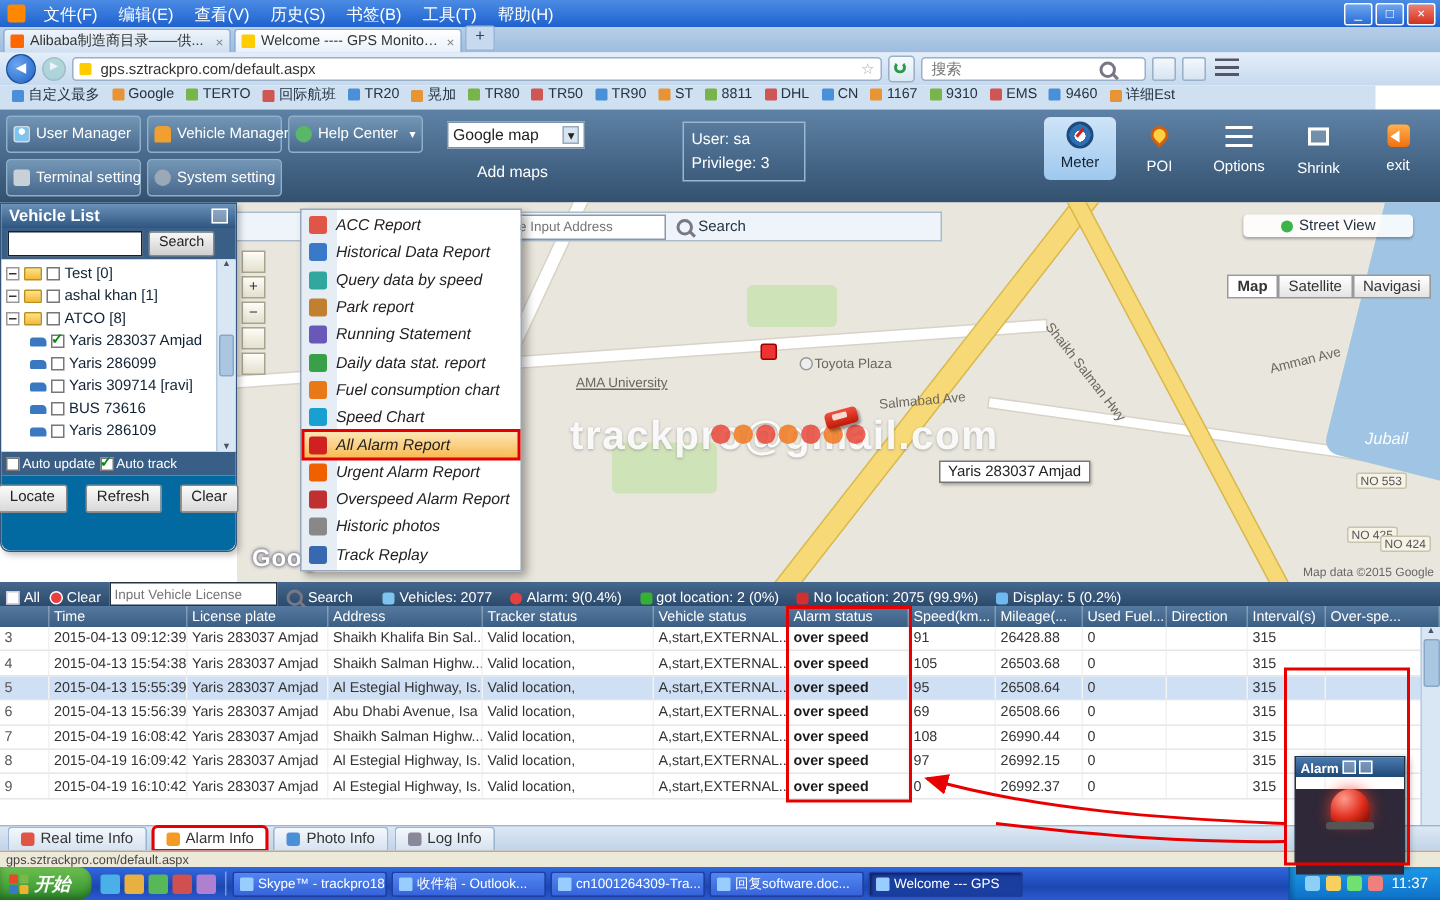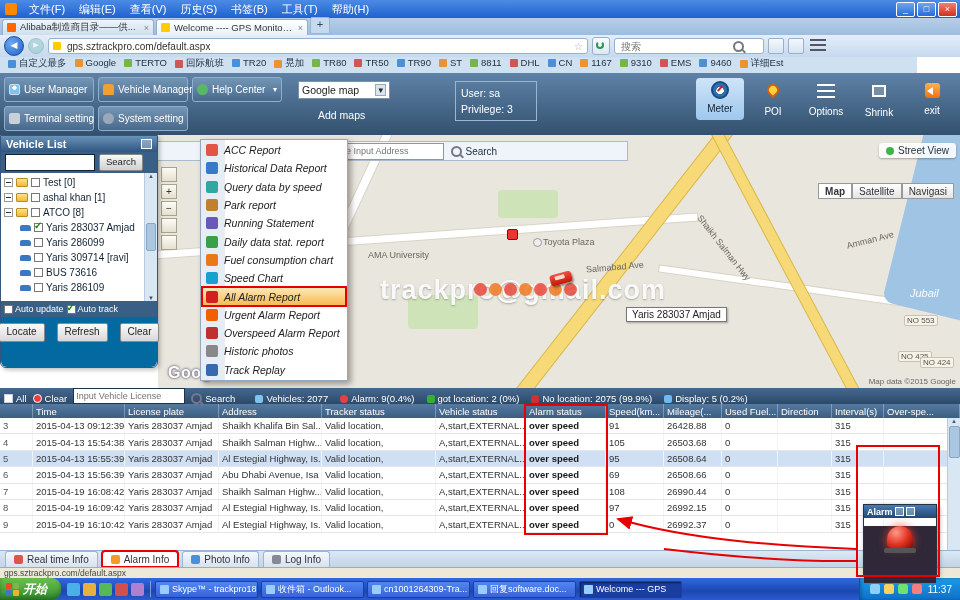--- a/index.html
+++ b/index.html
@@ -157,40 +157,40 @@
   .traffic-ic{background:#e85a90;}
   .measure-ic{background:#6a8cc0;clip-path:polygon(0 100%,100% 0,100% 100%);}
   .print-ic{background:#9aa8b0;}
   .mtoolbar input{width:118px;height:13px;border:1px solid #89a;font-size:9px;font-family:inherit;}
   .mtb-item{display:flex;align-items:center;gap:3px;}
   .zstrip{position:absolute;left:3px;top:32px;width:17px;display:flex;flex-direction:column;gap:2px;}
   .zbtn{width:16px;height:15px;background:linear-gradient(#fdfdf6,#e4e0cf);border:1px solid #a9a48f;
     font-size:10px;text-align:center;line-height:13px;color:#333;box-sizing:border-box;}
   .zbtn.zin::before{content:"+";}
   .zbtn.zout::before{content:"−";}
-  .sview{position:absolute;right:4px;top:8px;background:rgba(255,255,255,.88);border-radius:3px;padding:2px 7px;
+  .sview{position:absolute;right:18px;top:8px;background:rgba(255,255,255,.88);border-radius:3px;padding:2px 25px;
     font-size:10px;color:#234;display:flex;align-items:center;gap:4px;box-shadow:0 1px 2px rgba(0,0,0,.3);}
   .sview::before{content:"";width:8px;height:8px;border-radius:50%;background:#3cb44a;}
   .vbgroup{position:absolute;right:6px;top:48px;display:flex;}
   .vb{height:16px;padding:0 6px;font-size:10px;border:1px solid #999;background:linear-gradient(#fff,#e4e4e4);
     color:#333;line-height:15px;box-sizing:border-box;}
   .vb:nth-of-type(1){background:#fff;font-weight:bold;}
   .wmark{position:absolute;left:222px;top:140px;font-size:27px;font-weight:bold;color:rgba(255,255,255,.92);
     text-shadow:0 1px 2px rgba(110,110,110,.55);letter-spacing:1px;white-space:nowrap;}
   .wdots{position:absolute;left:316px;top:148px;display:flex;gap:2px;}
   .wdots i{width:13px;height:13px;border-radius:50%;background:#e8483a;opacity:.85;}
   .wdots i:nth-child(2n){background:#f07820;}
   .carmk{position:absolute;left:392px;top:138px;width:22px;height:11px;background:linear-gradient(#f05040,#c01808);
     border-radius:3px;transform:rotate(-15deg);box-shadow:1px 2px 2px rgba(0,0,0,.4);}
   .carmk::after{content:"";position:absolute;left:5px;top:2px;width:10px;height:4px;background:#fbd8d0;border-radius:1px;}
   .rpin{position:absolute;left:349px;top:94px;width:9px;height:9px;background:#e33;border:1px solid #900;border-radius:2px;}
   .vlabel{position:absolute;left:468px;top:172px;background:#fff;border:1px solid #777;padding:1px 5px;
     font-size:10px;color:#222;box-shadow:1px 1px 2px rgba(0,0,0,.3);white-space:nowrap;}
   .mlabel{position:absolute;font-size:9px;color:#6b675c;white-space:nowrap;}
-  .lb-ama{left:210px;top:115px;}
+  .lb-ama{left:226px;top:115px;text-decoration:underline;}
   .lb-toyota{left:375px;top:102px;padding-left:10px;}
   .lb-toyota::before{content:"";position:absolute;left:0;top:1px;width:7px;height:7px;border:1px solid #999;border-radius:50%;background:#eee;}
   .lb-salmabad{left:428px;top:127px;transform:rotate(-5deg);}
   .lb-shaikh{left:545px;top:78px;transform:rotate(52deg);transform-origin:left top;}
   .lb-amman{left:688px;top:100px;transform:rotate(-14deg);}
   .lb-jubail{left:752px;top:152px;color:rgba(255,255,255,.95);font-size:11px;font-style:italic;}
   .rno{position:absolute;background:#f6f2e6;border:1px solid #c9c2ae;border-radius:2px;padding:0 2px;font-size:8px;color:#555;}
   .lb-553{left:746px;top:180px;}
   .lb-425{left:740px;top:216px;}
   .lb-424{left:762px;top:222px;}

